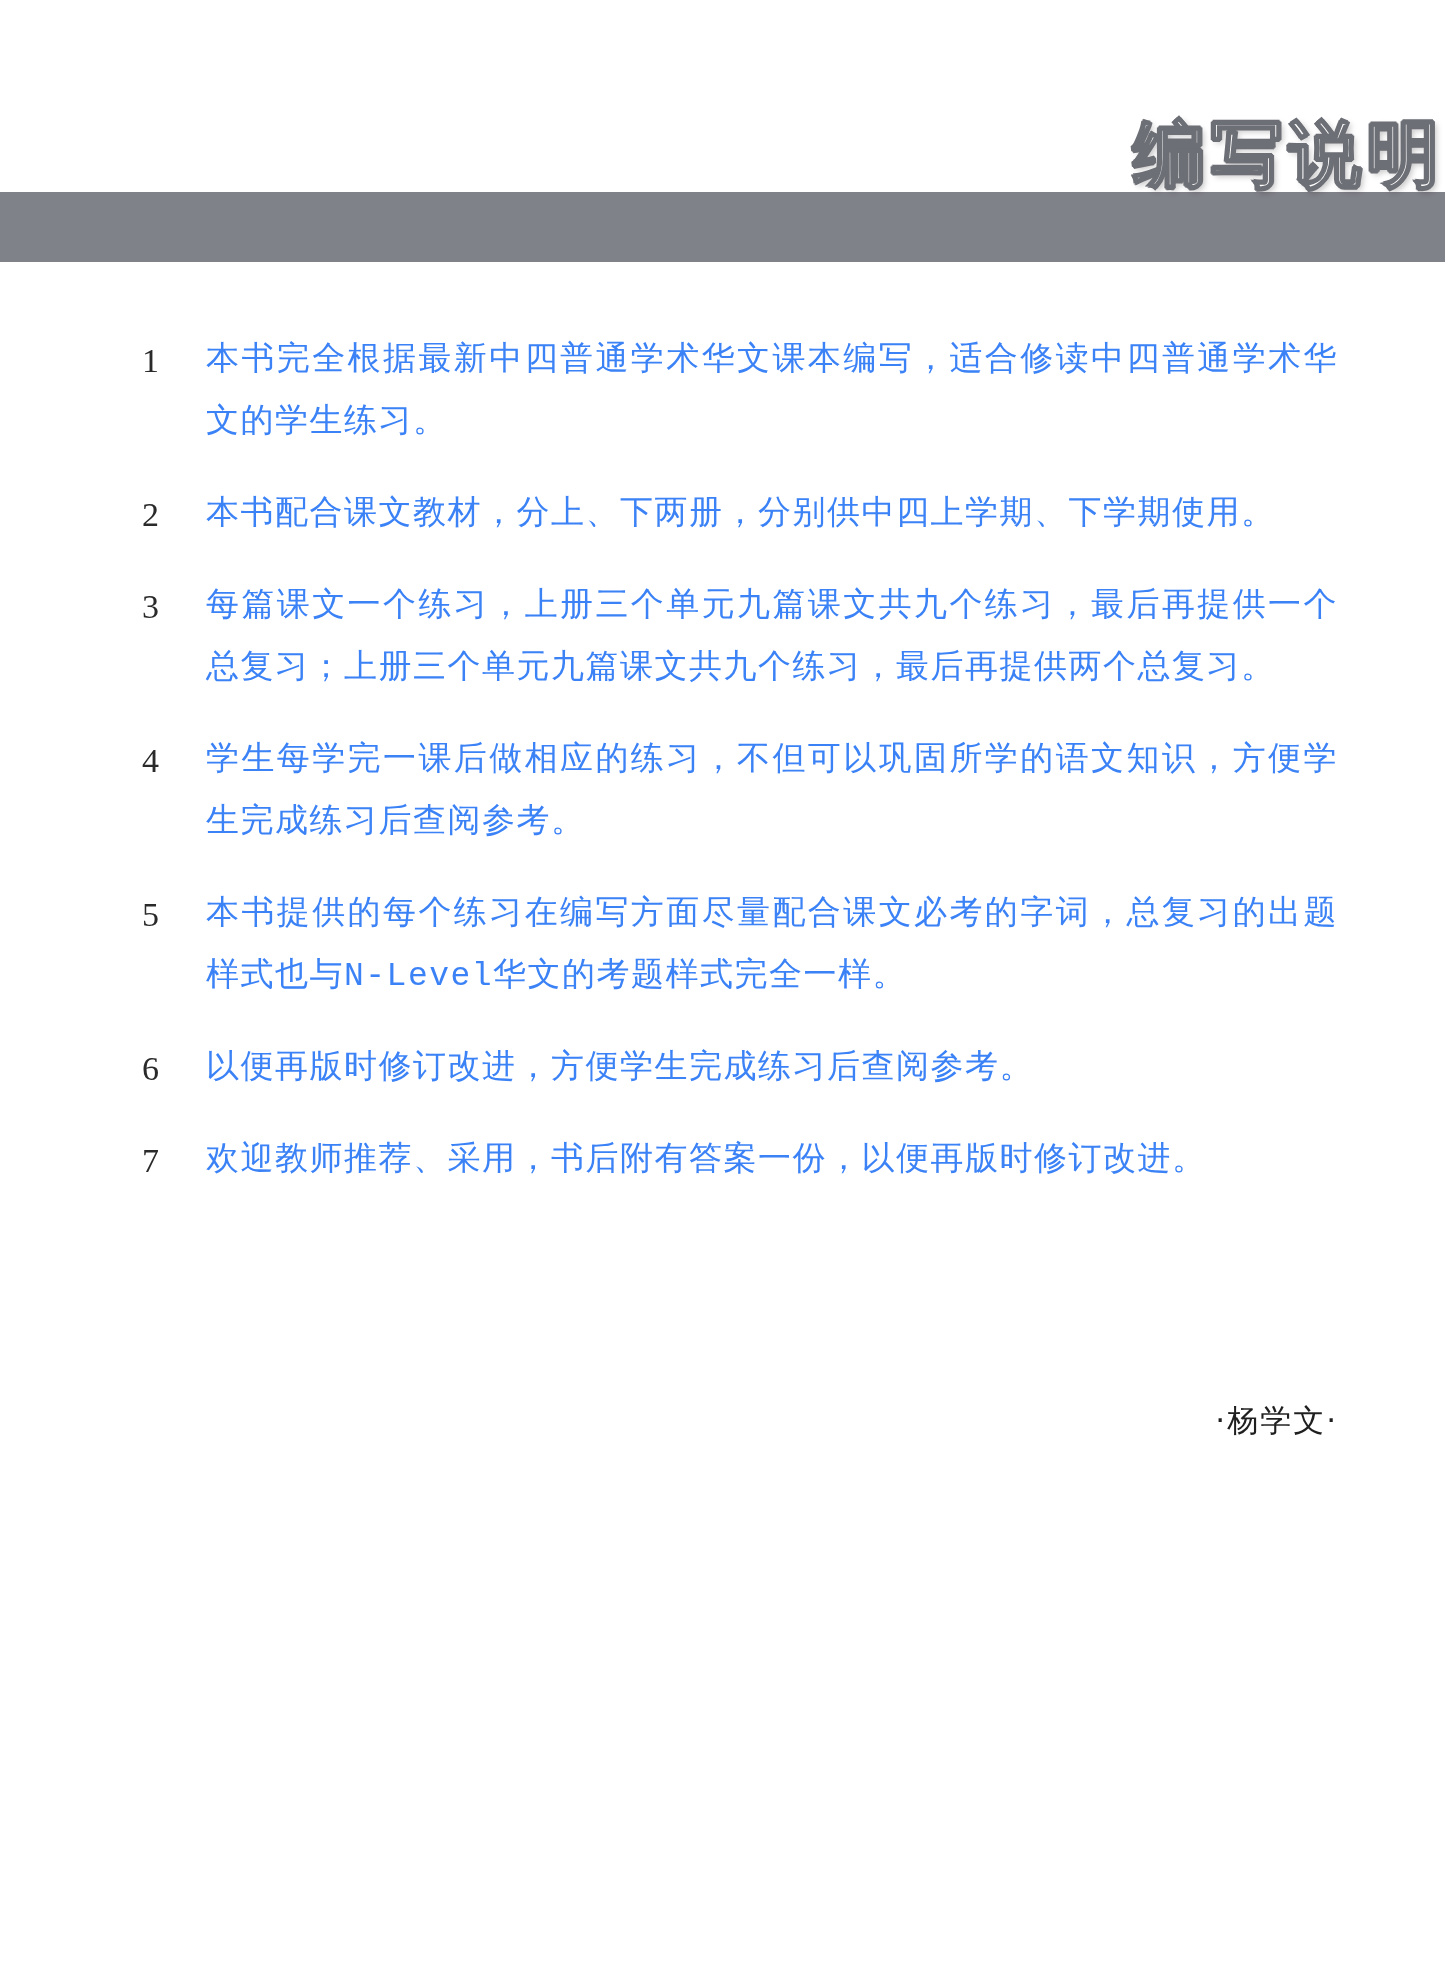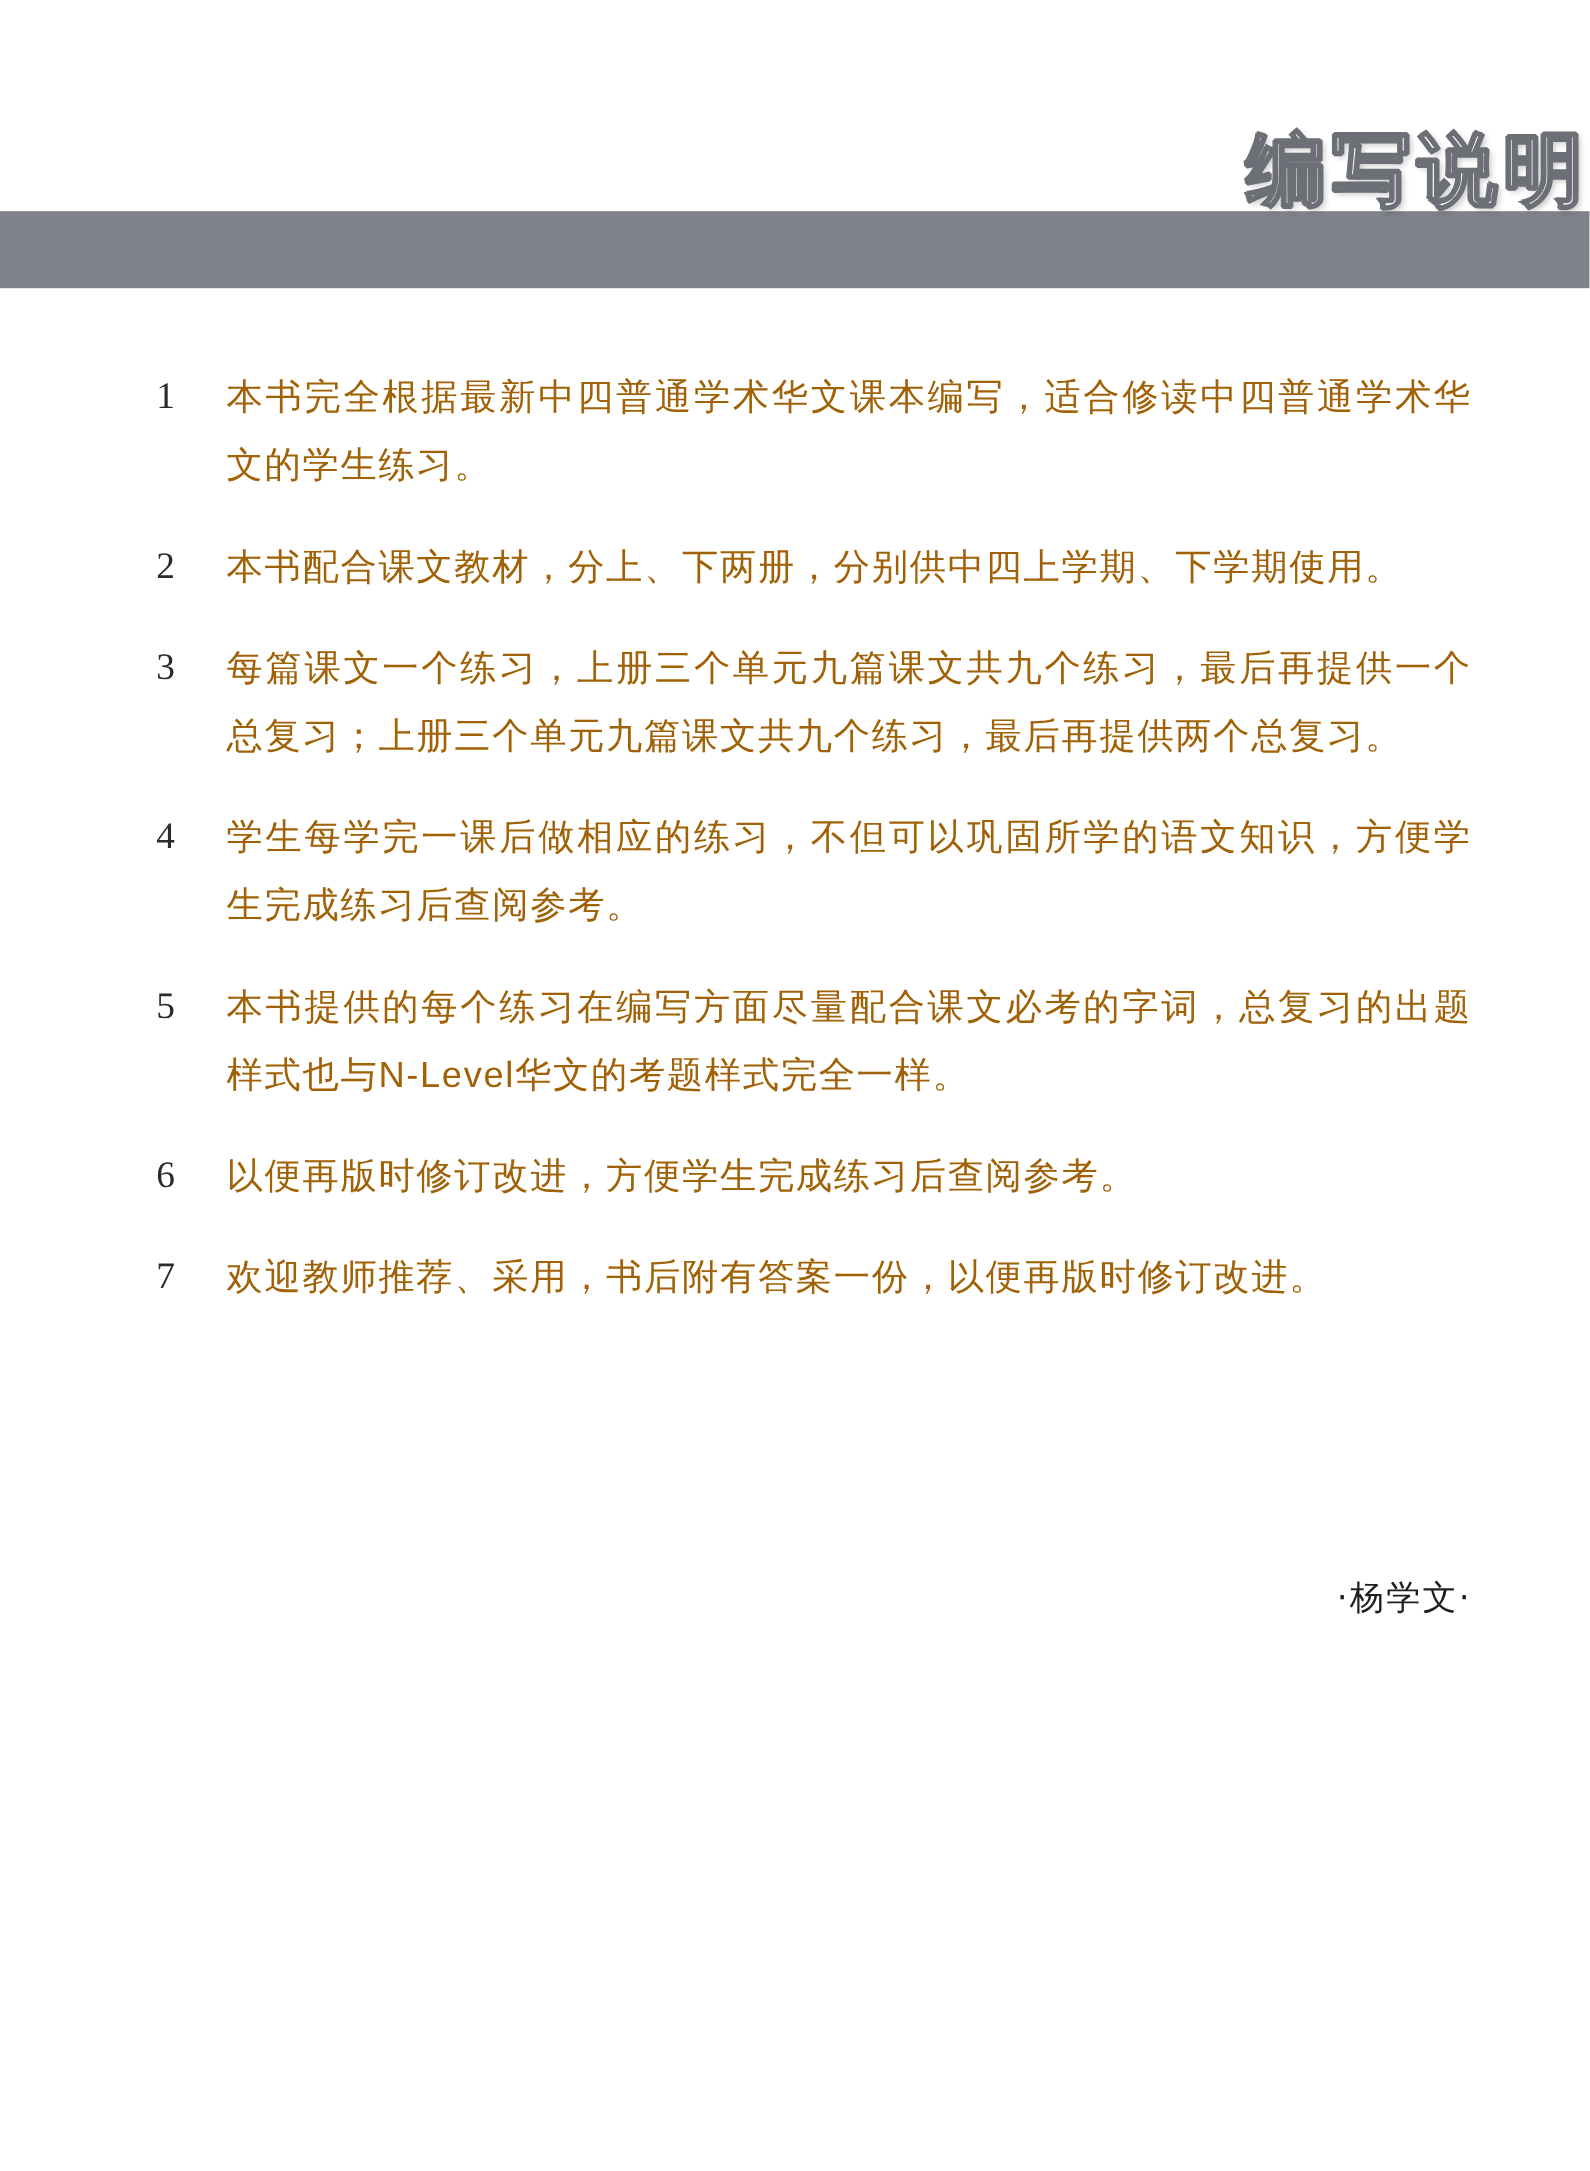--- a/index.html
+++ b/index.html
@@ -61,40 +61,39 @@
     flex: 0 0 64px;
     font-family: "Liberation Serif", "DejaVu Serif", serif;
     font-size: 34px;
     line-height: 62px;
     color: #2a2a2a;
     text-align: left;
     padding-left: 4px;
   }
   .item-text {
     flex: 1 1 auto;
-    font-family: Liberation Sans, sans-serif;
+    font-family: Liberation Mono, monospace;
     font-size: 33px;
     line-height: 62px;
     letter-spacing: 1.5px;
-    color: #a16207;
+    color: #3b82f6;
     text-align: justify;
     text-justify: inter-ideograph;
   }
 
   .signature {
     position: absolute;
     left: 138px;
     top: 1400px;
     width: 1200px;
     text-align: right;
     font-family: "DejaVu Sans", "Liberation Sans", sans-serif;
     font-size: 31px;
     letter-spacing: 2px;
     color: #1f1f1f;
-    margin-top: 32px;
   }
 </style>
 </head>
 <body>
 
 <div class="header-band"></div>
 <div class="page-title">编写说明</div>
 
 <div class="content">
 

